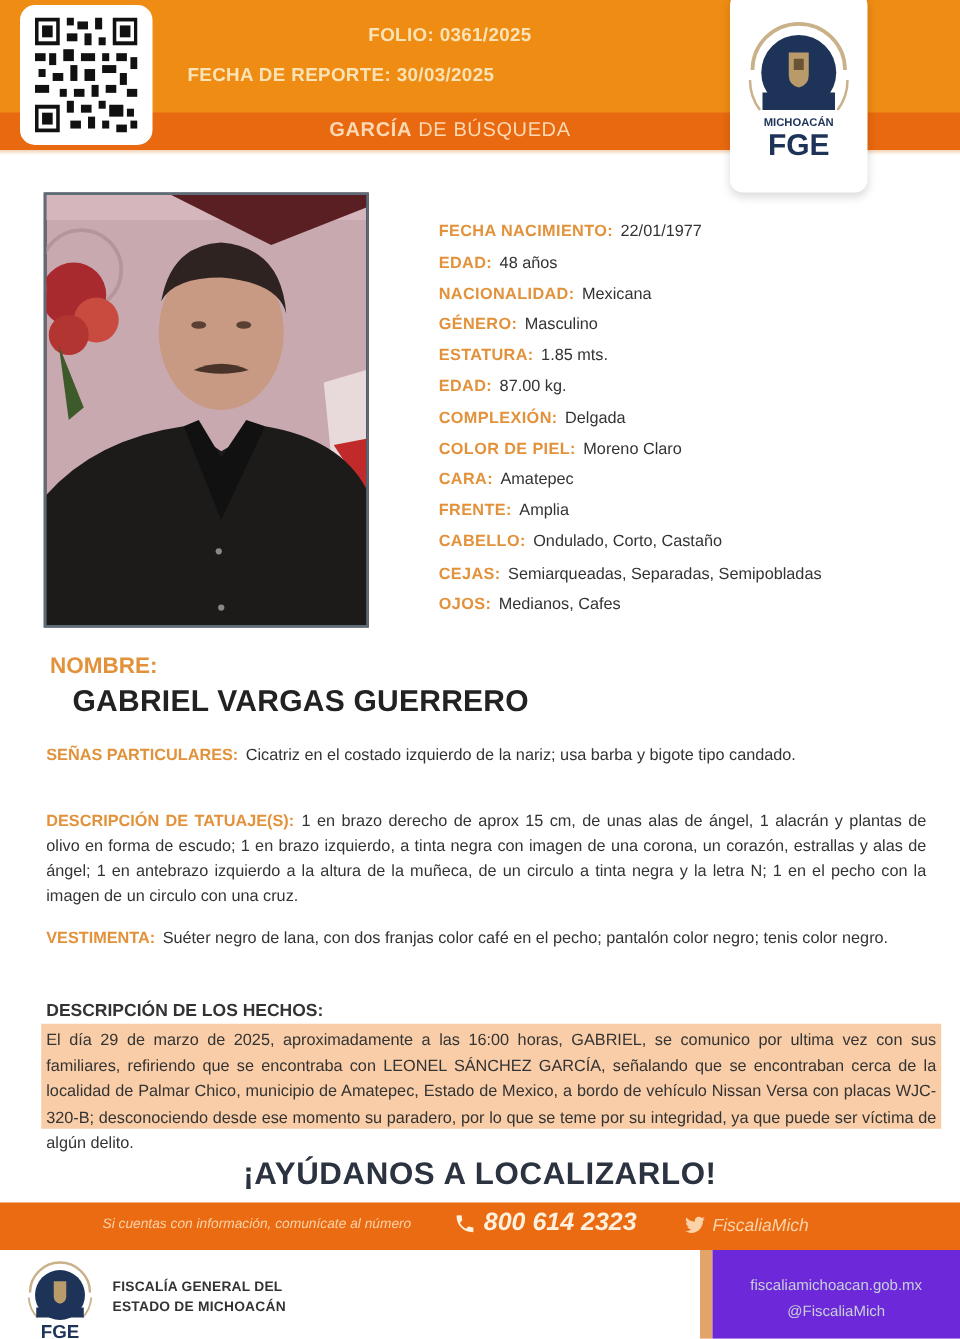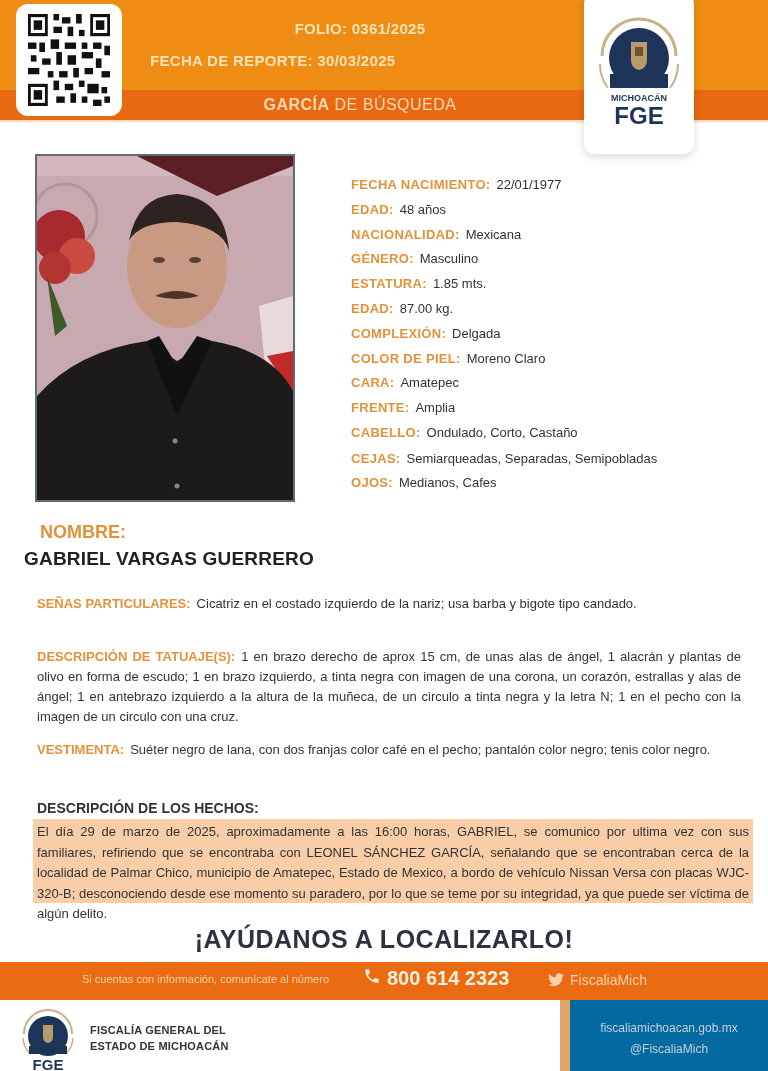--- a/index.html
+++ b/index.html
@@ -25,47 +25,47 @@
 
   
   .fields { position: absolute; left: 351px; top: 173px; width: 400px; }
   .f { font-size: 13px; line-height: 24.8px; color: #333; }
   .f .k { color: #e2923b; font-weight: bold; letter-spacing: 0.3px; }
   .f .v { margin-left: 6px; }
   .f.wrap { line-height: 19px; padding-top: 3px; padding-bottom: 3px; }
 
   
   .name-lbl { position: absolute; left: 40px; top: 522px; color: #e2923b; font-weight: bold; font-size: 18px; }
-  .name { position: absolute; left: 24px; top: 548px; color: #222; font-weight: bold; font-size: 19px; letter-spacing: 0.2px; }
+  .name { position: absolute; left: 58px; top: 548px; color: #222; font-weight: bold; font-size: 24px; letter-spacing: 0.2px; }
 
   
   .para { position: absolute; left: 37px; width: 704px; font-size: 13px; line-height: 20px; text-align: justify; color: #333; }
   .para .k { color: #e2923b; font-weight: bold; margin-right: 6px; }
   .p-senas { top: 594px; }
   .p-tatu { top: 647px; }
   .p-vest { top: 740px; }
 
   .hechos-lbl { position: absolute; left: 37px; top: 800px; font-size: 14px; font-weight: bold; color: #333; }
   .hechos-bg { position: absolute; left: 33px; top: 819px; width: 720px; height: 84px; background: #f8cda7; }
   .hechos { position: absolute; left: 37px; top: 822px; width: 712px; font-size: 13px; line-height: 20.5px; text-align: justify; color: #333; }
 
   .cta { position: absolute; left: 0; top: 925px; width: 768px; text-align: center; font-size: 25px; font-weight: bold; color: #2c3340; letter-spacing: 0.5px; }
 
   
-  .bar { position: absolute; left: 0; top: 962px; width: 768px; height: 46px; background: #ea6b12; }
+  .bar { position: absolute; left: 0; top: 962px; width: 768px; height: 46px; background: #ea6b12; font-style: italic; }
   .bar-info { position: absolute; left: 82px; top: 11px; font-size: 11px; color: #fcd3a9; }
-  .bar-phone { position: absolute; left: 363px; top: 5px; font-size: 20px; font-weight: bold; color: #fff1dd; display: flex; align-items: flex-start; gap: 6px; }
+  .bar-phone { position: absolute; left: 363px; top: 5px; font-size: 20px; font-weight: bold; color: #fff1dd; display: flex; align-items: center; gap: 6px; }
   .bar-tw { position: absolute; left: 548px; top: 10px; font-size: 14px; color: #fcd3a9; display: flex; align-items: center; gap: 6px; }
 
   
   .foot { position: absolute; left: 0; top: 1000px; width: 768px; height: 71px; background: #fff; }
   .foot-logo { position: absolute; left: 18px; top: 6px; }
   .foot-org { position: absolute; left: 90px; top: 22px; font-size: 11px; font-weight: bold; line-height: 16px; color: #333; letter-spacing: 0.2px; }
   .foot-sep { position: absolute; left: 560px; top: 0; width: 10px; height: 71px; background: #e3a46a; }
-  .foot-panel { position: absolute; left: 570px; top: 0; width: 198px; height: 71px; background: #0369a1; color: #c7cfdc; font-size: 12px; text-align: center; padding-top: 18px; line-height: 21px; }
+  .foot-panel { position: absolute; left: 570px; top: 0; width: 198px; height: 71px; background: #6d28d9; color: #c7cfdc; font-size: 12px; text-align: center; padding-top: 18px; line-height: 21px; }
 </style>
 </head>
 <body>
 
 <div class="hdr"></div>
 <div class="hdr-strip"></div>
 <div class="hdr-shadow"></div>
 
 <div class="qr">
   <svg viewBox="0 0 29 29" preserveAspectRatio="none">

